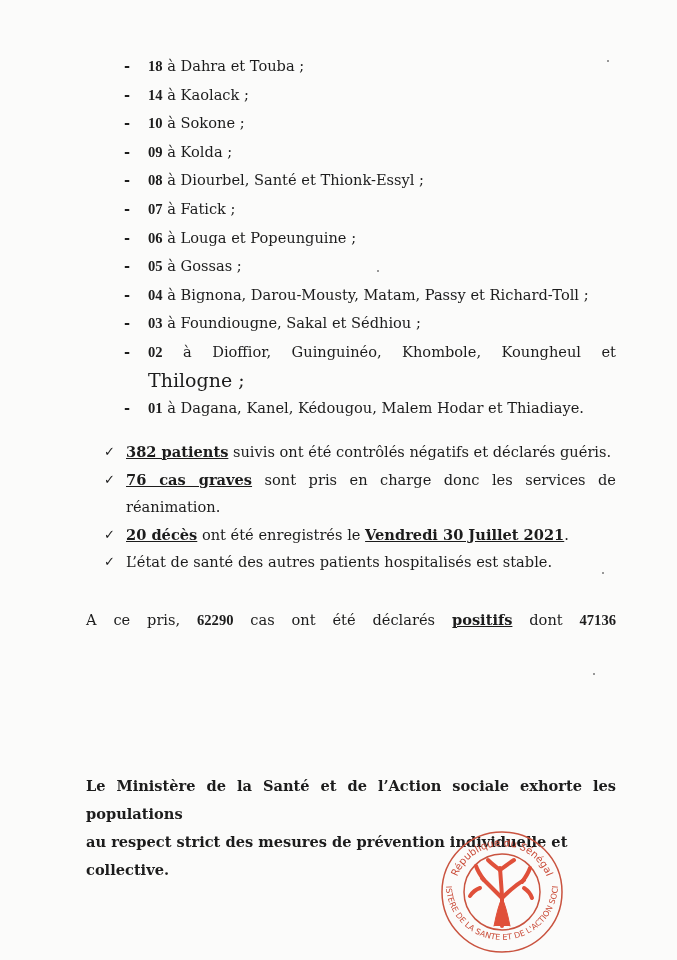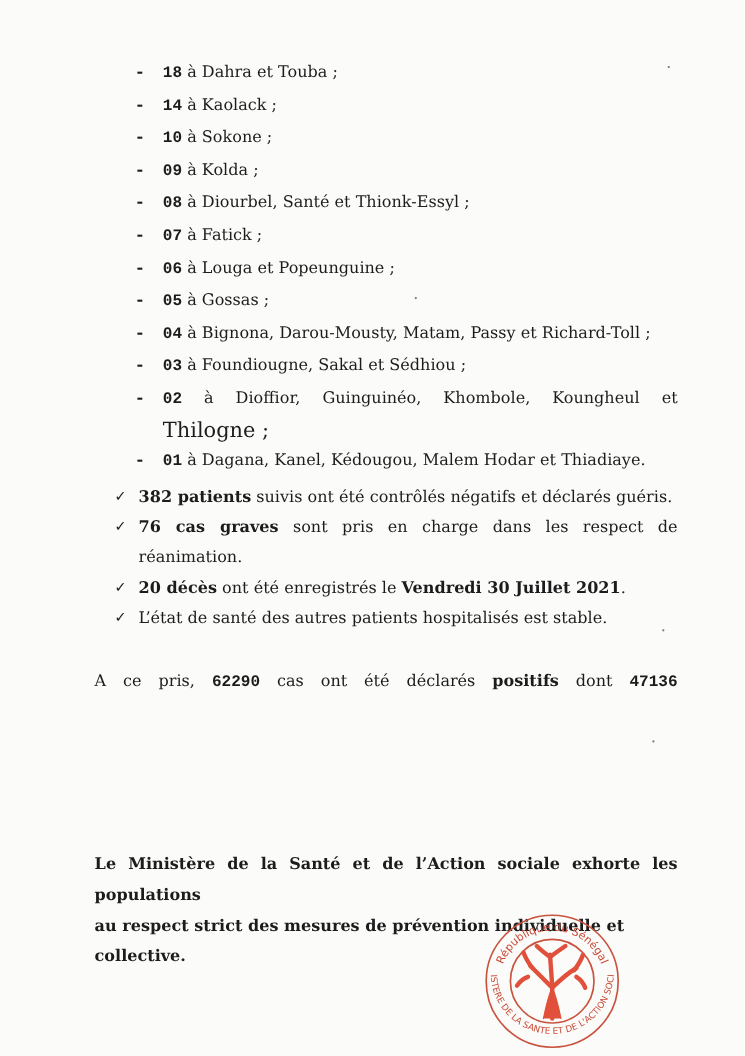--- a/index.html
+++ b/index.html
@@ -10,22 +10,22 @@
     color: #1c1c1c;
     position: relative;
   }
   .page { position: absolute; left: 0; top: 0; width: 677px; height: 960px; }
   .dash-list { position: absolute; left: 124px; top: 52px; width: 492px; }
   .dash-item { display: flex; font-size: 14.6px; line-height: 27.6px; }
   .dash { width: 24px; flex: none; font-weight: bold; }
   .dash-text { flex: 1; }
   .dash-text.justify { text-align: justify; text-align-last: justify; }
   .cont { padding-left: 24px; font-size: 19px; line-height: 27.6px; }
-  .num { font-family: Liberation Mono, monospace; font-weight: bold; }
-  b, .b { font-weight: bold; }
+  .num { font-family: Liberation Serif, serif; font-weight: bold; }
+  b, .b { font-weight: bold; text-decoration: underline; }
 
   .check-list { position: absolute; left: 104px; top: 438px; width: 512px; }
   .check-item { display: flex; font-size: 14.6px; line-height: 27.6px; }
   .check { width: 22px; flex: none; font-family: "DejaVu Sans", sans-serif; font-size: 13px; }
   .check-text { flex: 1; }
   .check-text.justify { text-align: justify; text-align-last: justify; }
   .check-cont { padding-left: 22px; font-size: 14.6px; line-height: 27.6px; }
 
   .para { position: absolute; left: 86px; width: 530px; font-size: 14.6px; line-height: 28px; }
   .justify-all { text-align: justify; text-align-last: justify; }
@@ -93,21 +93,21 @@
       </div>
   </div>
 
   <div class="check-list">
     <div class="check-item">
       <span class="check">✓</span>
       <span class="check-text"><b>382 patients</b><span> suivis ont été contrôlés négatifs et déclarés guéris.</span></span>
     </div>
     <div class="check-item">
       <span class="check">✓</span>
-      <span class="check-text justify"><b>76 cas graves</b><span> sont pris en charge dans les respect de</span></span>
+      <span class="check-text justify"><b>76 cas graves</b><span> sont pris en charge donc les services de</span></span>
     </div>
     <div class="check-cont">réanimation.</div>
     <div class="check-item">
       <span class="check">✓</span>
       <span class="check-text"><b>20 décès</b><span> ont été enregistrés le </span><b>Vendredi 30 Juillet 2021</b><span>.</span></span>
     </div>
     <div class="check-item">
       <span class="check">✓</span>
       <span class="check-text">L’état de santé des autres patients hospitalisés est stable.</span>
     </div>

